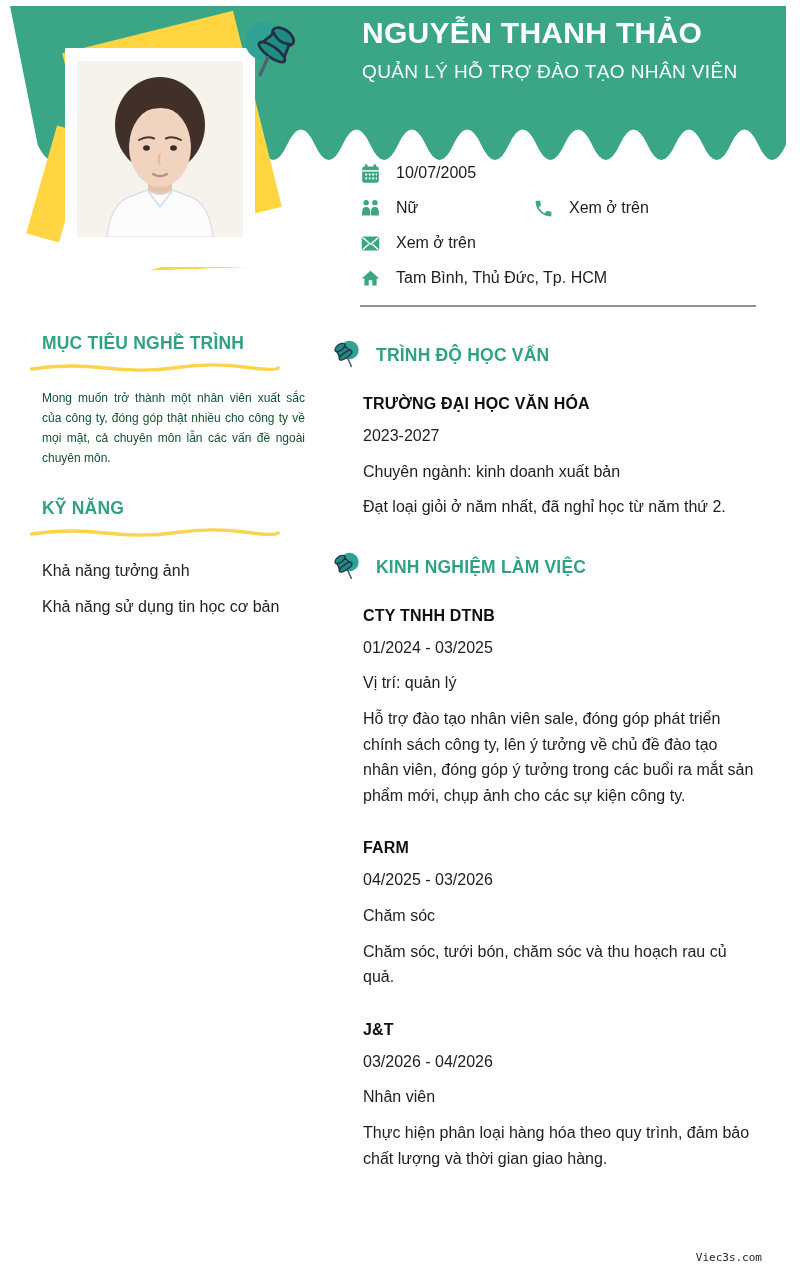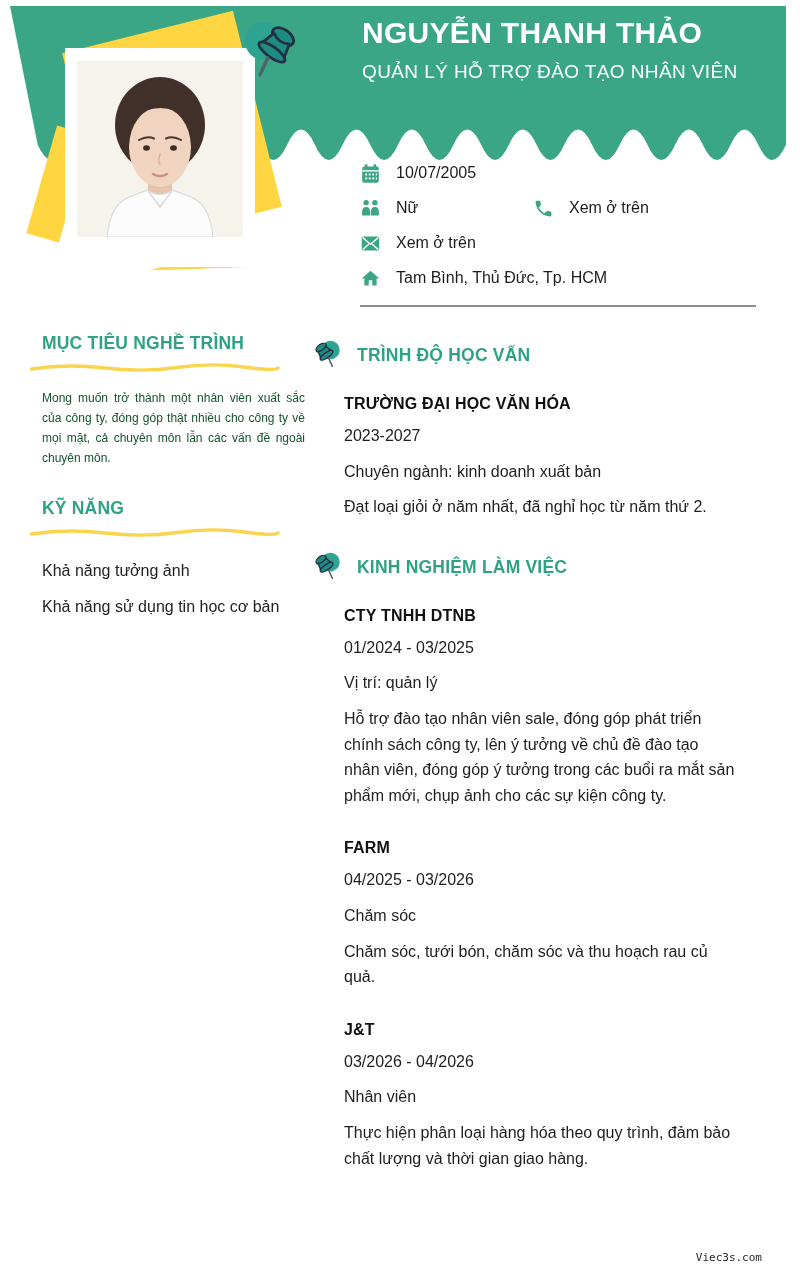--- a/index.html
+++ b/index.html
@@ -42,21 +42,21 @@
   
   .left-col { position:absolute; left:42px; top:333px; width:263px; }
   .left-col section.gap { margin-top:29px; }
   .objective-text { margin:15px 0 0; font-size:12px; line-height:1.68; text-align:justify; color:#14532d; }
   .skill { margin:0 0 13px; font-size:16px; line-height:1.45; color:#1e1e1e; }
   .skill.first { margin-top:21px; }
   .hobby { margin:0; font-size:16px; line-height:1.58; color:#1e1e1e; }
   .hobby.first { margin-top:17px; }
 
   
-  .right-col { position:absolute; left:344px; top:338px; width:394px; }
+  .right-col { position:absolute; left:363px; top:338px; width:394px; }
   .section-head { display:flex; align-items:center; gap:13px; margin-left:-32px; }
   .section-head.gap { margin-top:30px; }
   .pin-small { width:32px; height:35px; flex:none; }
   .entry { margin-top:22px; }
   .entry.gap { margin-top:31px; }
   .entry h3 { margin:0 0 3px; font-size:16px; font-weight:700; color:#101010; letter-spacing:.2px; }
   .entry p { margin:10px 0 0; font-size:16px; line-height:1.6; color:#1e1e1e; }
 
   
   .footer { position:absolute; right:38px; bottom:8px; font-family:"DejaVu Sans Mono",monospace; font-size:11px; color:#262626; }

